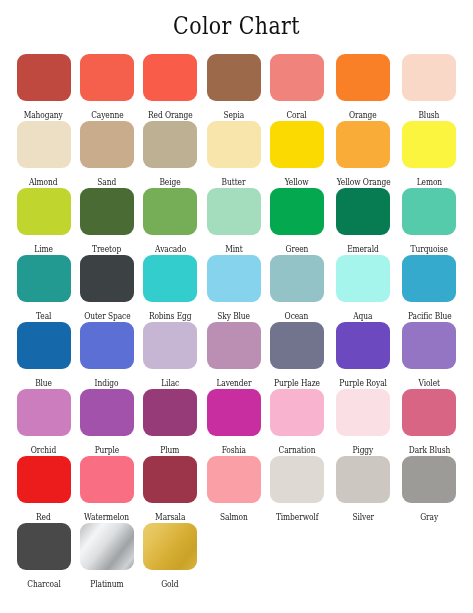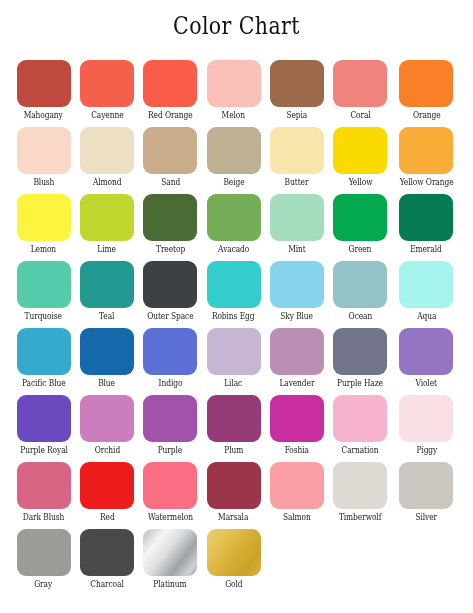--- a/index.html
+++ b/index.html
@@ -39,21 +39,21 @@
     grid-auto-rows: 67px;
     column-gap: 8px;
     row-gap: 0px;
     padding: 8px 16px 0 16px;
     box-sizing: border-box;
   }
   .swatch-cell {
     display: flex;
     flex-direction: column;
     align-items: center;
-    justify-content: flex-end;
+    justify-content: space-between;
   }
   .swatch-chip {
     width: 54px;
     height: 47px;
     border-radius: 9px;
     box-sizing: border-box;
   }
   .swatch-label {
     margin-top: 3px;
     font-family: "DejaVu Serif", "Liberation Serif", serif;
@@ -80,24 +80,20 @@
       </div>
       <div class="swatch-cell">
         <div class="swatch-chip" style="background: rgb(244, 96, 76);"></div>
         <div class="swatch-label">Cayenne</div>
       </div>
       <div class="swatch-cell">
         <div class="swatch-chip" style="background: rgb(249, 92, 73);"></div>
         <div class="swatch-label">Red Orange</div>
       </div>
       <div class="swatch-cell">
-        <div class="swatch-chip" style="background: rgb(248, 192, 182);"></div>
-        <div class="swatch-label">Melon</div>
-      </div>
-      <div class="swatch-cell">
         <div class="swatch-chip" style="background: rgb(156, 106, 74);"></div>
         <div class="swatch-label">Sepia</div>
       </div>
       <div class="swatch-cell">
         <div class="swatch-chip" style="background: rgb(240, 131, 124);"></div>
         <div class="swatch-label">Coral</div>
       </div>
       <div class="swatch-cell">
         <div class="swatch-chip" style="background: rgb(250, 128, 40);"></div>
         <div class="swatch-label">Orange</div>
@@ -204,28 +200,28 @@
       </div>
       <div class="swatch-cell">
         <div class="swatch-chip" style="background: rgb(187, 143, 180);"></div>
         <div class="swatch-label">Lavender</div>
       </div>
       <div class="swatch-cell">
         <div class="swatch-chip" style="background: rgb(114, 116, 142);"></div>
         <div class="swatch-label">Purple Haze</div>
       </div>
       <div class="swatch-cell">
+        <div class="swatch-chip" style="background: rgb(108, 73, 190);"></div>
+        <div class="swatch-label">Purple Royal</div>
+      </div>
+      <div class="swatch-cell">
         <div class="swatch-chip" style="background: rgb(147, 117, 195);"></div>
         <div class="swatch-label">Violet</div>
       </div>
       <div class="swatch-cell">
-        <div class="swatch-chip" style="background: rgb(108, 73, 190);"></div>
-        <div class="swatch-label">Purple Royal</div>
-      </div>
-      <div class="swatch-cell">
         <div class="swatch-chip" style="background: rgb(204, 125, 189);"></div>
         <div class="swatch-label">Orchid</div>
       </div>
       <div class="swatch-cell">
         <div class="swatch-chip" style="background: rgb(163, 82, 171);"></div>
         <div class="swatch-label">Purple</div>
       </div>
       <div class="swatch-cell">
         <div class="swatch-chip" style="background: rgb(150, 59, 120);"></div>
         <div class="swatch-label">Plum</div>

